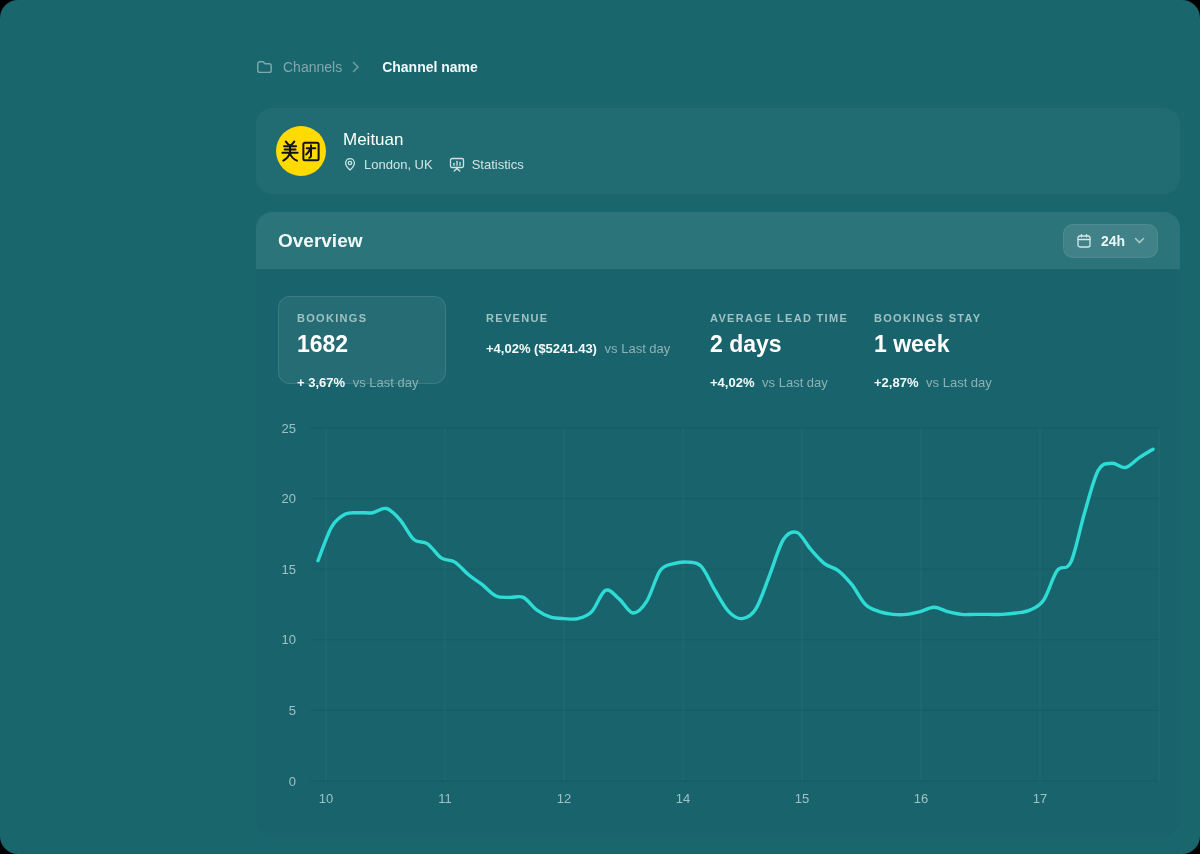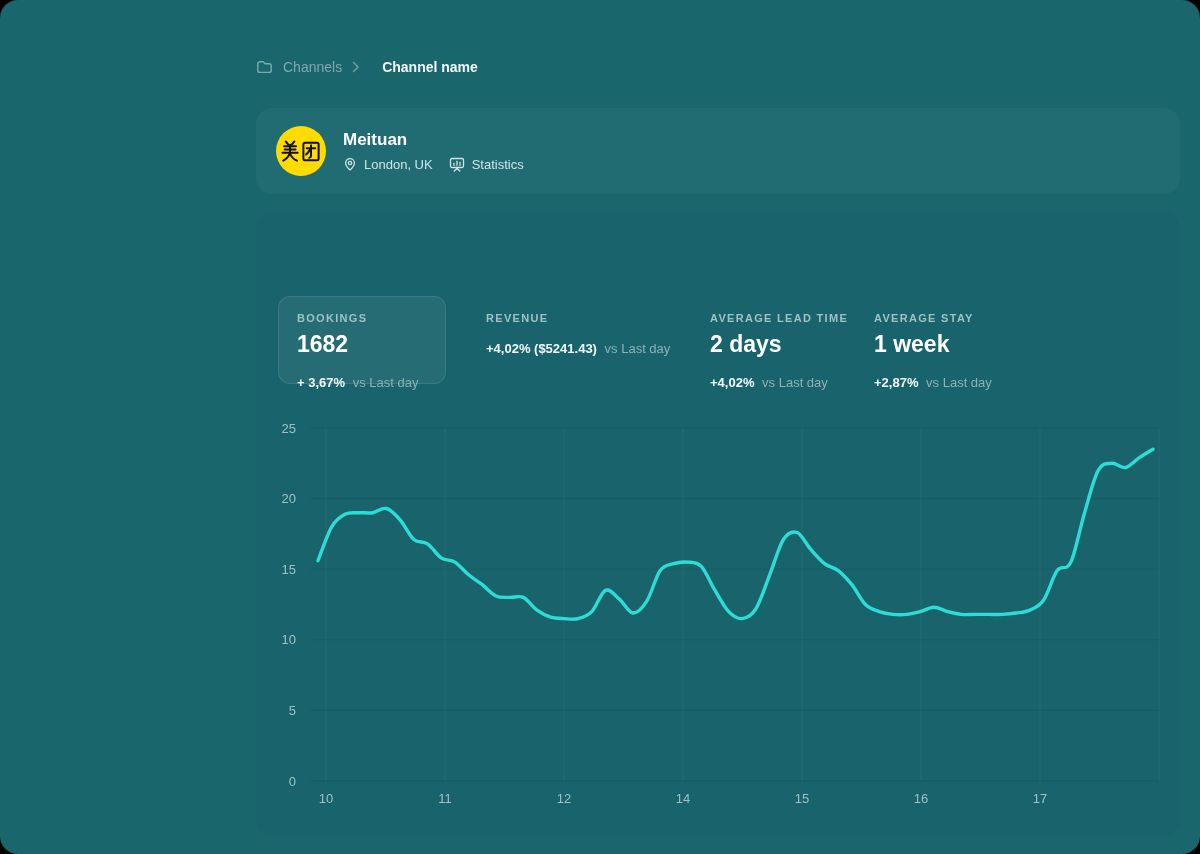--- a/index.html
+++ b/index.html
@@ -11,21 +11,21 @@
   .breadcrumb { position:absolute; left:256px; top:58px; display:flex; align-items:center; gap:10px; font-size:14px; }
   .crumb-muted { color:#7FA9AC; }
   .crumb-current { color:#F2FAFA; font-weight:600; margin-left:12px; }
   
   .channel-card {
     position:absolute; left:256px; top:108px; width:924px; height:86px;
     background:#216C72; border-radius:16px; display:flex; align-items:center; padding:0 20px;
   }
   .logo-badge { width:50px; height:50px; border-radius:50%; background:#FFDB00; display:flex; align-items:center; justify-content:center; flex:0 0 auto; }
   .channel-info { margin-left:17px; }
-  .channel-name { font-size:17px; font-weight:700; color:#FFFFFF; }
+  .channel-name { font-size:17px; font-weight:400; color:#FFFFFF; }
   .channel-meta { display:flex; align-items:center; gap:16px; margin-top:7px; }
   .meta-item { display:flex; align-items:center; gap:7px; font-size:13px; color:#CFE3E4; }
   
   .overview-panel {
     position:absolute; left:256px; top:212px; width:924px; height:624px;
     background:#19646C; border-radius:16px; overflow:hidden;
   }
   .panel-header {
     height:58px; background:#2B747A; display:flex; align-items:center; justify-content:space-between;
     padding:0 22px; border-bottom:1px solid rgba(0,0,0,0.14);
@@ -113,20 +113,39 @@
                 <path d="M10.8,14 L8,11.4"></path>
             </svg>
           </span>
           <span>Statistics</span>
         </span>
       </div>
     </div>
   </div>
 
   <div class="overview-panel">
+    <div class="panel-header">
+      <div class="panel-title">Overview</div>
+      <div class="range-button">
+        <span class="icon">
+          <svg width="16" height="16" viewBox="0 0 16 16" fill="none" stroke="#D6E8E8" stroke-width="1.3" stroke-linecap="round">
+            <rect x="2" y="3" width="12" height="11" rx="2"></rect>
+            <path d="M2,6.5 H14"></path>
+              <path d="M5.5,1.6 V3.8"></path>
+              <path d="M10.5,1.6 V3.8"></path>
+          </svg>
+        </span>
+        <span class="range-label">24h</span>
+        <span class="icon">
+          <svg width="11" height="8" viewBox="0 0 11 8" fill="none" stroke="#A7C7C9" stroke-width="1.6" stroke-linecap="round">
+            <path d="M1.5,1.5 L5.5,5.5 L9.5,1.5"></path>
+          </svg>
+        </span>
+      </div>
+    </div>
 
     <div class="stat stat-0">
       <div class="stat-label">BOOKINGS</div>
       <div class="stat-value">1682</div>
       <div class="stat-delta-row">
         <span class="stat-delta">+ 3,67%</span>
         <span class="stat-caption">vs Last day</span>
       </div>
     </div>
     <div class="stat stat-1">
@@ -138,21 +157,21 @@
     </div>
     <div class="stat stat-2">
       <div class="stat-label">AVERAGE LEAD TIME</div>
       <div class="stat-value">2 days</div>
       <div class="stat-delta-row">
         <span class="stat-delta">+4,02%</span>
         <span class="stat-caption">vs Last day</span>
       </div>
     </div>
     <div class="stat stat-3">
-      <div class="stat-label">AVERAGE STAY</div>
+      <div class="stat-label">BOOKINGS STAY</div>
       <div class="stat-value">1 week</div>
       <div class="stat-delta-row">
         <span class="stat-delta">+2,87%</span>
         <span class="stat-caption">vs Last day</span>
       </div>
     </div>
 
     <svg id="chart-svg" class="chart-svg" width="924" height="410" viewBox="0 0 924 410">
         <line x1="70" y1="16" x2="70" y2="369" stroke="rgba(255,255,255,0.05)" stroke-width="1"></line>
         <line x1="189" y1="16" x2="189" y2="369" stroke="rgba(255,255,255,0.05)" stroke-width="1"></line>

